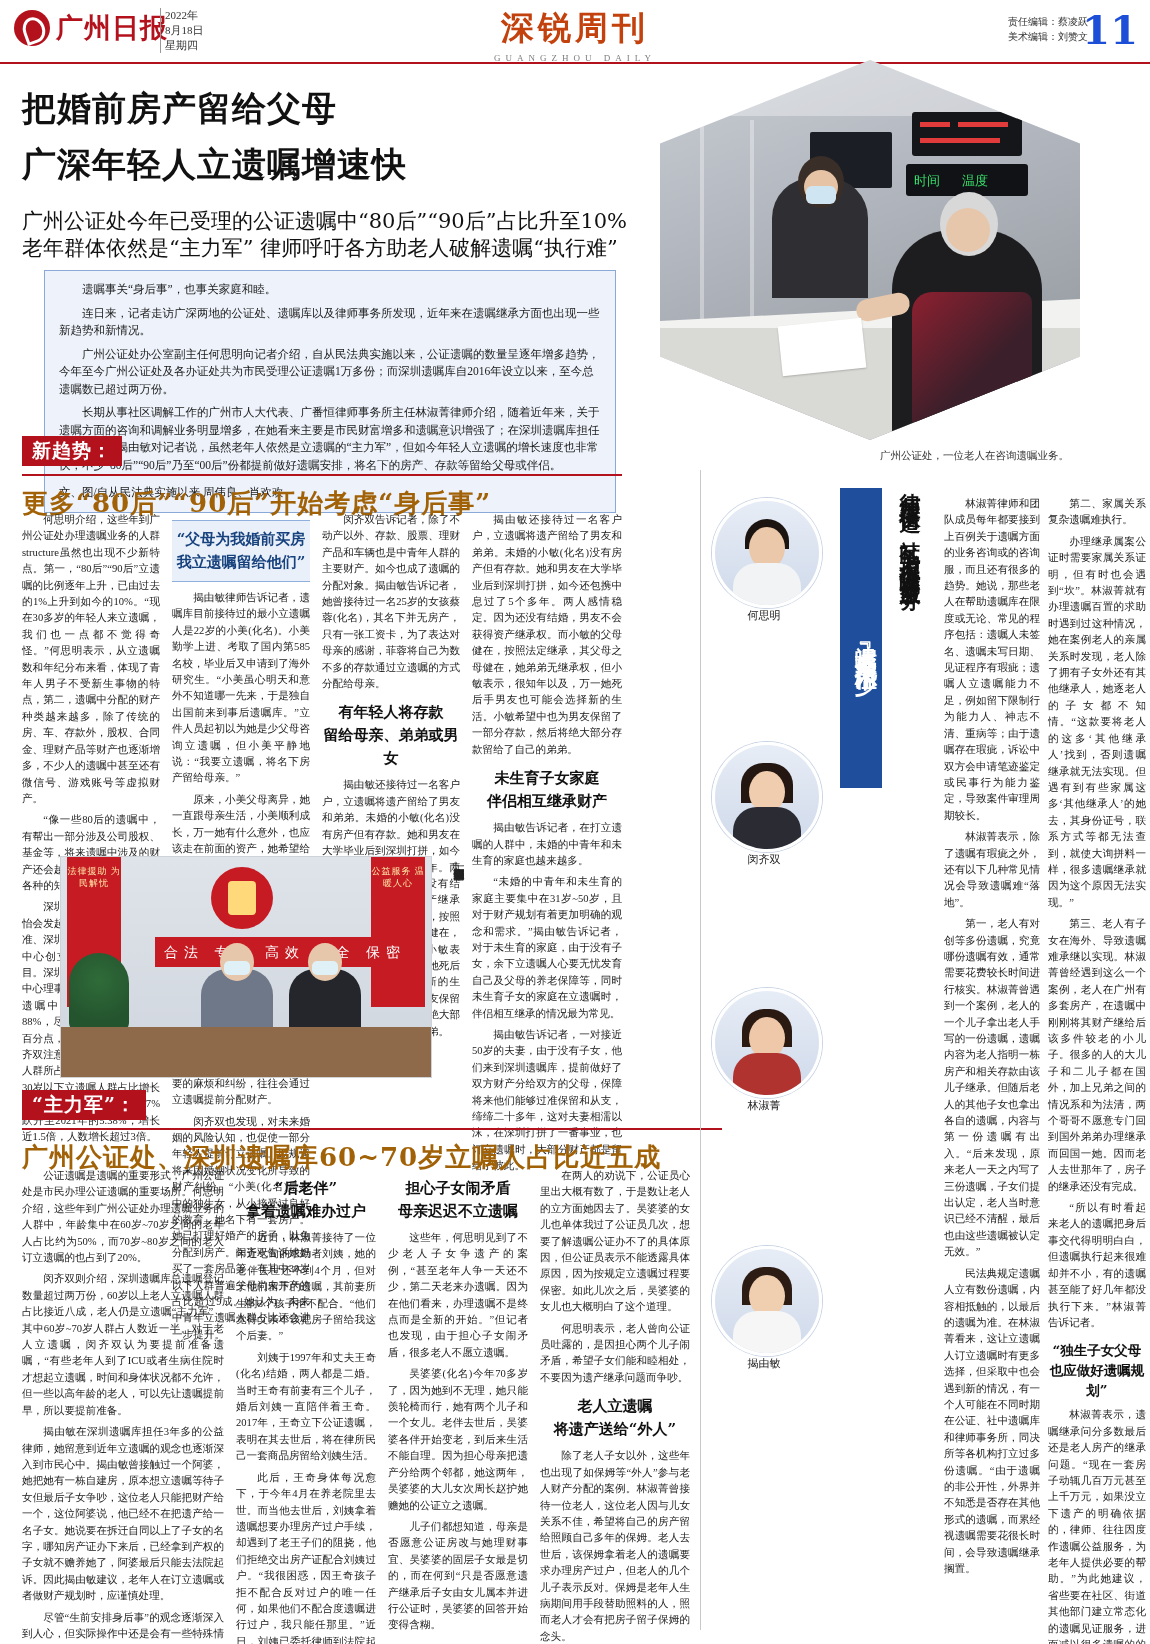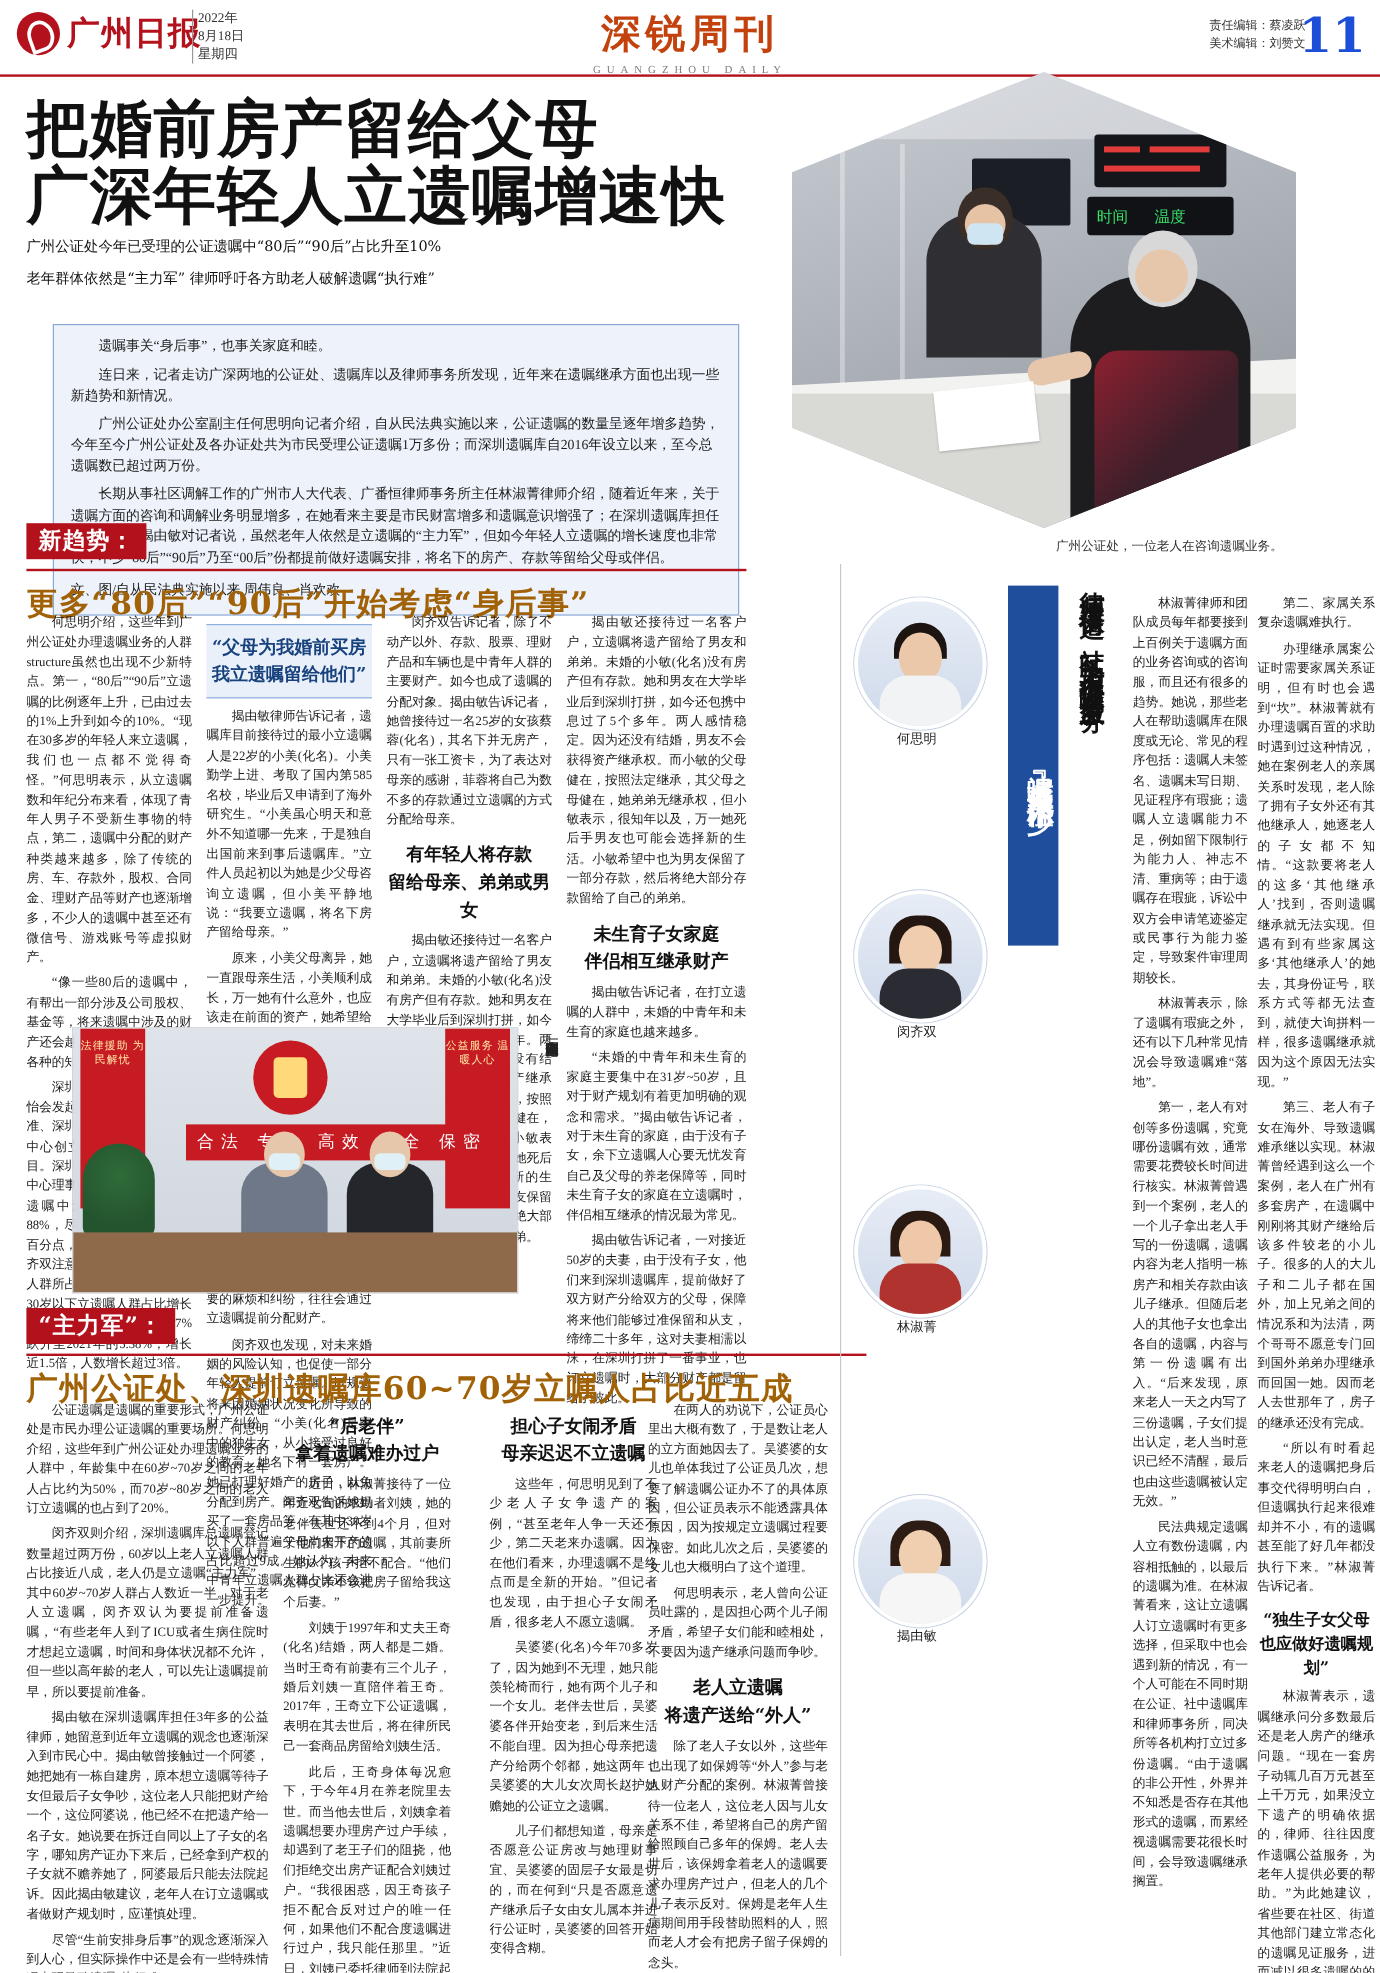--- a/index.html
+++ b/index.html
@@ -21,22 +21,22 @@
   .logo-text{font-family:"DejaVu Serif",serif;font-weight:bold;font-size:27px;color:#b3121d;letter-spacing:1px;}
   .date-box{position:absolute;left:160px;top:8px;border-left:1px solid #999;padding-left:4px;font-size:11px;line-height:15px;color:#333;}
   .center-title{position:absolute;left:0;top:6px;width:1150px;text-align:center;}
   .center-title .cn{font-family:Liberation Mono, monospace;font-size:33px;font-weight:bold;color:#c2410c;letter-spacing:4px;}
   .center-title .en{font-size:9px;color:#7d7d7d;letter-spacing:5px;margin-top:2px;}
   .editors{position:absolute;right:62px;top:14px;font-size:10px;line-height:15px;color:#333;text-align:right;}
   .pagenum{position:absolute;right:12px;top:6px;font-family:"DejaVu Serif",serif;font-size:40px;font-weight:bold;color:#1d4ed8;}
 
   
   .headline{position:absolute;left:22px;top:80px;width:640px;}
-  .headline h1{margin:0;font-family:"DejaVu Serif",serif;font-size:52px;font-weight:bold;line-height:56px;letter-spacing:1px;color:#111;}
-  .subhead{font-size:12px;line-height:27px;color:#111;font-family:"DejaVu Serif",serif;}
+  .headline h1{margin:0;font-family:"DejaVu Serif",serif;font-size:34px;font-weight:bold;line-height:56px;letter-spacing:1px;color:#111;}
+  .subhead{margin-top:16px;font-size:21px;line-height:27px;color:#111;font-family:"DejaVu Serif",serif;}
 
   
   .leadbox{position:absolute;left:44px;top:270px;width:572px;border:1px solid #8aa8d8;background:#eef3fb;padding:10px 14px;box-sizing:border-box;}
   .leadbox p{margin:0 0 6px 0;font-size:11.5px;line-height:17.5px;text-indent:2em;color:#1b1b1b;}
   .leadbox p.byline{text-indent:0;text-align:left;margin-top:10px;margin-bottom:0;}
 
   
   .photo-hex{
     position:absolute;left:660px;top:60px;width:420px;height:380px;
     clip-path:polygon(50% 0%,100% 22%,100% 78%,50% 100%,0% 78%,0% 22%);
@@ -255,21 +255,21 @@
   </div>
 
   <div class="col" style="left:236px;top:1168px;width:140px;">
     <div class="subttl">“后老伴”<br>拿着遗嘱难办过户</div>
     <p>近日，林淑菁接待了一位年近七旬的求助者刘姨，她的老伴去世还不到4个月，但对于他们留下的遗嘱，其前妻所生的3个孩子拒不配合。“他们觉得父亲不该把房子留给我这个后妻。”</p>
     <p>刘姨于1997年和丈夫王奇(化名)结婚，两人都是二婚。当时王奇有前妻有三个儿子，婚后刘姨一直陪伴着王奇。2017年，王奇立下公证遗嘱，表明在其去世后，将在律所民己一套商品房留给刘姨生活。</p>
     <p>此后，王奇身体每况愈下，于今年4月在养老院里去世。而当他去世后，刘姨拿着遗嘱想要办理房产过户手续，却遇到了老王子们的阻挠，他们拒绝交出房产证配合刘姨过户。“我很困惑，因王奇孩子拒不配合反对过户的唯一任何，如果他们不配合度遗嘱进行过户，我只能任那里。”近日，刘姨已委托律师到法院起诉。</p>
 
   </div>
 
-  <div class="col" style="left:388px;top:1168px;width:140px;margin-left:20px;">
+  <div class="col" style="left:388px;top:1168px;width:140px;">
     <div class="subttl">担心子女闹矛盾<br>母亲迟迟不立遗嘱</div>
     <p>这些年，何思明见到了不少老人子女争遗产的案例，“甚至老年人争一天还不少，第二天老来办遗嘱。因为在他们看来，办理遗嘱不是终点而是全新的开始。”但记者也发现，由于担心子女闹矛盾，很多老人不愿立遗嘱。</p>
     <p>吴婆婆(化名)今年70多岁了，因为她到不无理，她只能羡轮椅而行，她有两个儿子和一个女儿。老伴去世后，吴婆婆各伴开始变老，到后来生活不能自理。因为担心母亲把遗产分给两个邻都，她这两年，吴婆婆的大儿女次周长赵护她赡她的公证立之遗嘱。</p>
     <p>儿子们都想知道，母亲是否愿意公证房改与她理财事宜、吴婆婆的固层子女最是切的，而在何到“只是否愿意遗产继承后子女由女儿属本并进行公证时，吴婆婆的回答开始变得含糊。</p>
   </div>
 
   <div class="col" style="left:540px;top:1168px;width:150px;">
     <p>在两人的劝说下，公证员心里出大概有数了，于是数让老人的立方面她因去了。吴婆婆的女儿也单体我过了公证员几次，想要了解遗嘱公证办不了的具体原因，但公证员表示不能透露具体原因，因为按规定立遗嘱过程要保密。如此儿次之后，吴婆婆的女儿也大概明白了这个道理。</p>
     <p>何思明表示，老人曾向公证员吐露的，是因担心两个儿子闹矛盾，希望子女们能和睦相处，不要因为遗产继承问题而争吵。</p>
     <div class="subttl">老人立遗嘱<br>将遗产送给“外人”</div>

